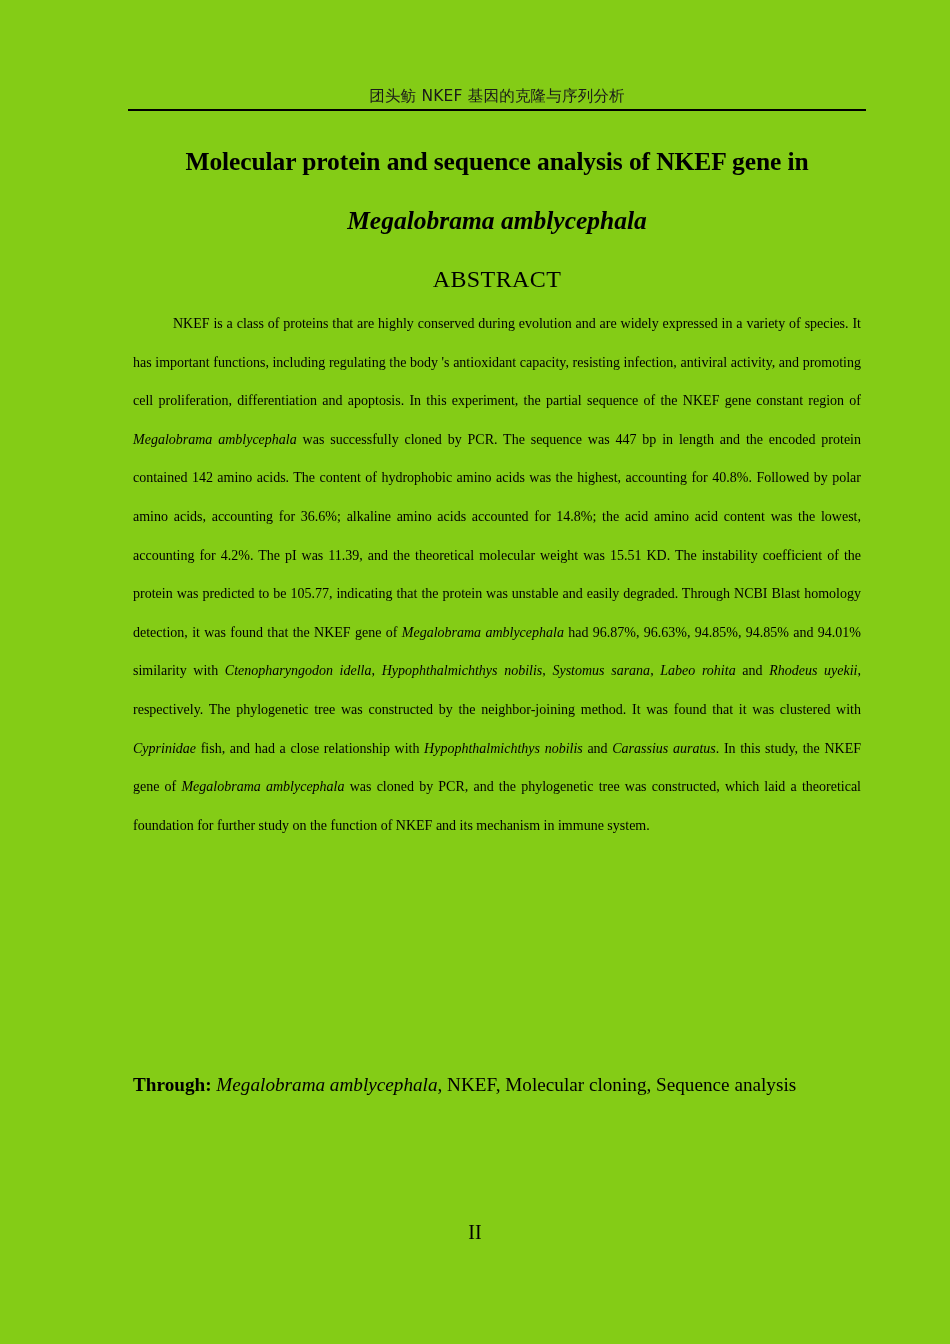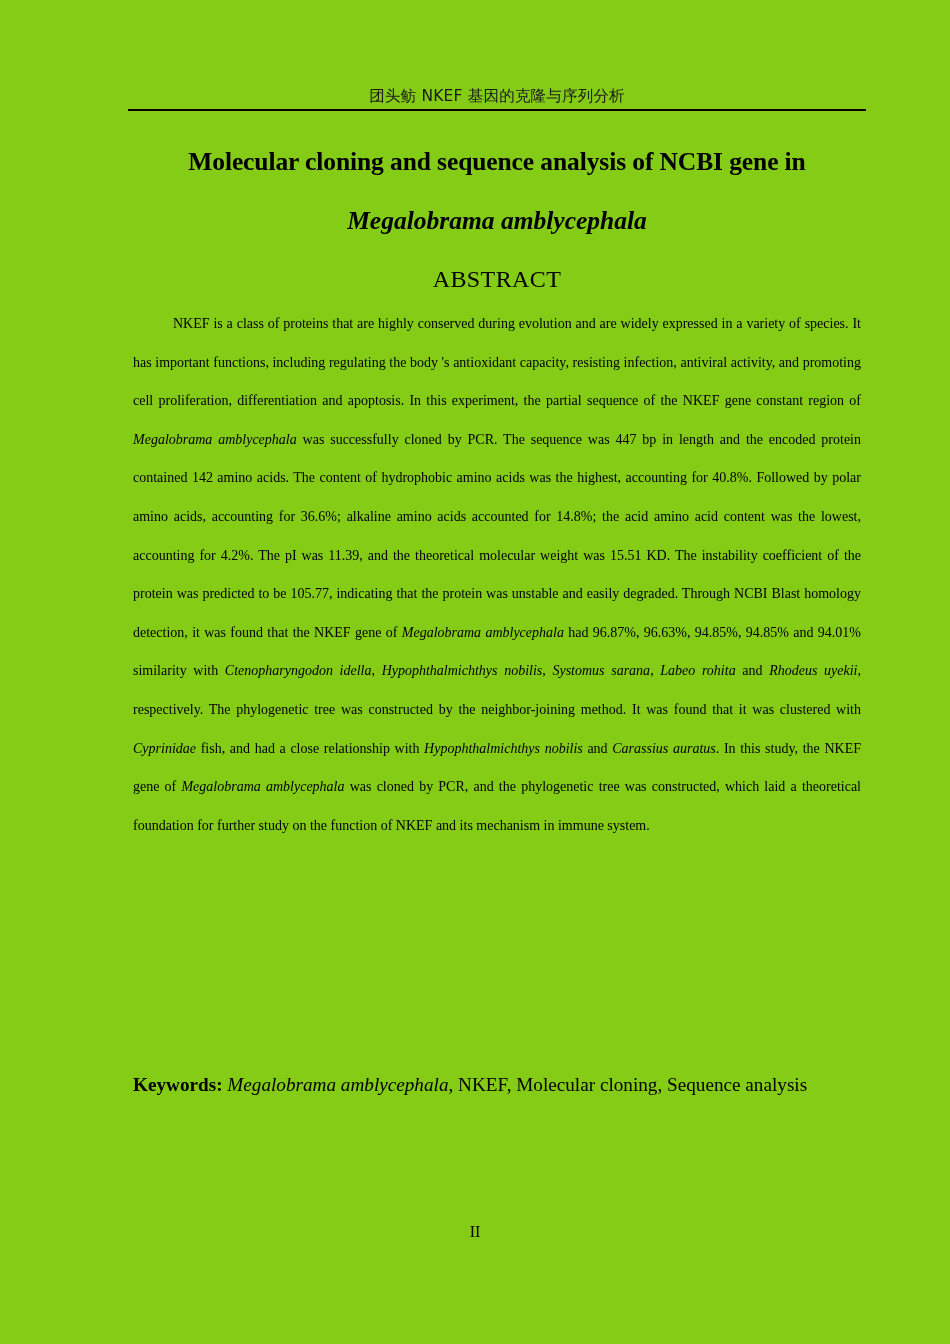--- a/index.html
+++ b/index.html
@@ -115,40 +115,40 @@
     font-style: italic;
   }
 
   
   .page-number {
     position: absolute;
     left: 0;
     top: 1222px;
     width: 950px;
     text-align: center;
-    font-size: 16px;
+    font-size: 20px;
     line-height: 20px;
     color: #000000;
   }
 </style>
 </head>
 <body>
 
 <div class="page">
 
   <div class="header-block">
     <div class="header-text">团头鲂 NKEF 基因的克隆与序列分析</div>
     <div class="header-rule"></div>
   </div>
 
   <div class="title-area">
-    <div class="title-main">Molecular cloning and sequence analysis of NCBI gene in</div>
+    <div class="title-main">Molecular protein and sequence analysis of NKEF gene in</div>
     <div class="title-species">Megalobrama amblycephala</div>
     <div class="abstract-heading">ABSTRACT</div>
   </div>
 
   <p class="abstract-body"><span>NKEF is a class of proteins that are highly conserved during evolution and are widely expressed in a variety of species. It has important functions, including regulating the body 's antioxidant capacity, resisting infection, antiviral activity, and promoting cell proliferation, differentiation and apoptosis. In this experiment, the partial sequence of the NKEF gene constant region of </span><i>Megalobrama amblycephala</i><span> was successfully cloned by PCR. The sequence was 447 bp in length and the encoded protein contained 142 amino acids. The content of hydrophobic amino acids was the highest, accounting for 40.8%. Followed by polar amino acids, accounting for 36.6%; alkaline amino acids accounted for 14.8%; the acid amino acid content was the lowest, accounting for 4.2%. The pI was 11.39, and the theoretical molecular weight was 15.51 KD. The instability coefficient of the protein was predicted to be 105.77, indicating that the protein was unstable and easily degraded. Through NCBI Blast homology detection, it was found that the NKEF gene of </span><i>Megalobrama amblycephala</i><span> had 96.87%, 96.63%, 94.85%, 94.85% and 94.01% similarity with </span><i>Ctenopharyngodon idella</i><span>, </span><i>Hypophthalmichthys nobilis</i><span>, </span><i>Systomus sarana</i><span>, </span><i>Labeo rohita</i><span> and </span><i>Rhodeus uyekii</i><span>, respectively. The phylogenetic tree was constructed by the neighbor-joining method. It was found that it was clustered with </span><i>Cyprinidae</i><span> fish, and had a close relationship with </span><i>Hypophthalmichthys nobilis</i><span> and </span><i>Carassius auratus</i><span>. In this study, the NKEF gene of </span><i>Megalobrama amblycephala</i><span> was cloned by PCR, and the phylogenetic tree was constructed, which laid a theoretical foundation for further study on the function of NKEF and its mechanism in immune system.</span></p>
 
-  <div class="keywords-line"><span class="keywords-label">Keywords:</span> <span class="keywords-species">Megalobrama amblycephala</span><span>, NKEF, Molecular cloning, Sequence analysis</span></div>
+  <div class="keywords-line"><span class="keywords-label">Through:</span> <span class="keywords-species">Megalobrama amblycephala</span><span>, NKEF, Molecular cloning, Sequence analysis</span></div>
 
   <div class="page-number">II</div>
 
 </div>
 
 </body></html>

